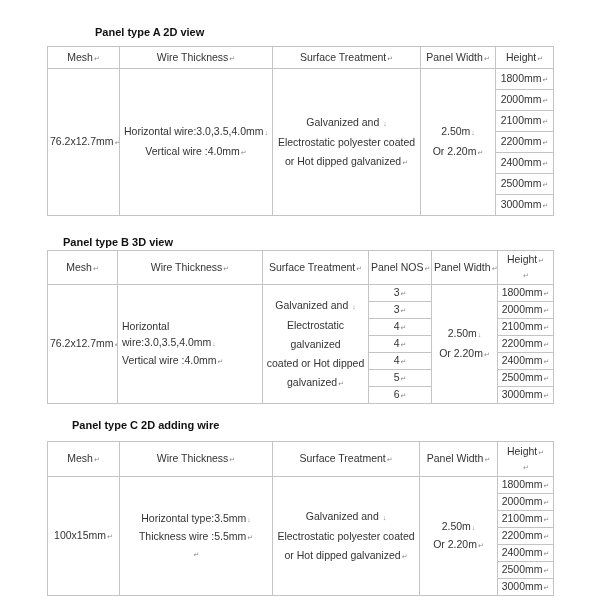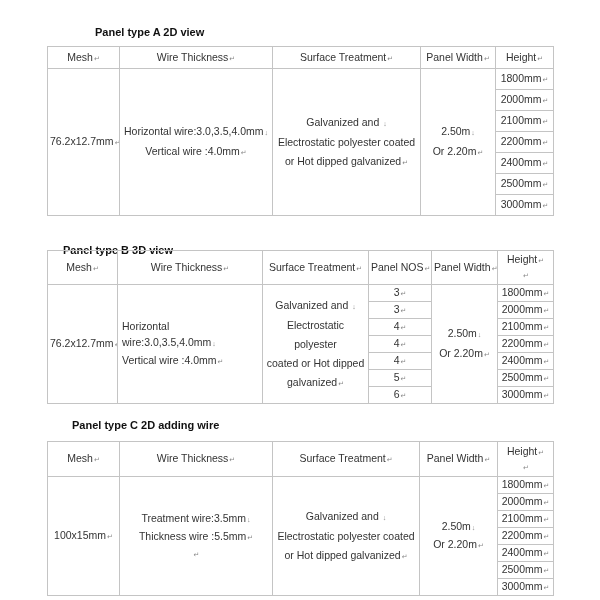--- a/index.html
+++ b/index.html
@@ -66,21 +66,21 @@
       </tr>
   <tr style="height:19px">
         <td><span>2500mm</span><span class="mark">↵</span></td>
       </tr>
   <tr style="height:19px">
         <td><span>3000mm</span><span class="mark">↵</span></td>
       </tr>
 </tbody>
   </table>
 
-<div class="title" style="left:63px; top:244px;">Panel type B 3D view</div>
+<div class="title" style="left:63px; top:236px;">Panel type B 3D view</div>
 <table class="spec" style="left:47px; top:250px; width:506px;">
   <colgroup>
       <col style="width:70px">
       <col style="width:145px">
       <col style="width:106px">
       <col style="width:63px">
       <col style="width:66px">
       <col style="width:56px">
     </colgroup>
   <tbody>
@@ -96,21 +96,21 @@
     </td>
   </tr>
   <tr style="height:16px">
     <td rowspan="7"><span>76.2x12.7mm</span><span class="mark">↵</span></td>
     <td rowspan="7" class="wrap hcell" style="line-height:16px;">
       <div><span>Horizontal wire:3.0,3.5,4.0mm</span><span class="mark">↓</span></div>
       <div><span>Vertical wire :4.0mm</span><span class="mark">↵</span></div>
     </td>
     <td rowspan="7" class="wrap">
       <div><span>Galvanized and</span> <span class="mark">↓</span></div>
-      <div>Electrostatic polyester</div>
+      <div>Electrostatic galvanized</div>
       <div>coated or Hot dipped</div>
       <div><span>galvanized</span><span class="mark">↵</span></div>
     </td>
     <td style="line-height:15px;"><span>3</span><span class="mark">↵</span></td>
     <td rowspan="7" class="wrap">
       <div><span>2.50m</span><span class="mark">↓</span></div>
       <div><span>Or 2.20m</span><span class="mark">↵</span></div>
     </td>
     <td style="line-height:15px;"><span>1800mm</span><span class="mark">↵</span></td>
   </tr>
@@ -157,21 +157,21 @@
     <td><span>Surface Treatment</span><span class="mark">↵</span></td>
     <td><span>Panel Width</span><span class="mark">↵</span></td>
     <td class="wrap hdr2">
       <div><span>Height</span><span class="mark">↵</span></div>
       <div class="mark">↵</div>
     </td>
   </tr>
   <tr style="height:16px">
     <td rowspan="7"><span>100x15mm</span><span class="mark">↵</span></td>
     <td rowspan="7" class="wrap" style="line-height:17px;">
-      <div><span>Treatment wire:3.5mm</span><span class="mark">↓</span></div>
+      <div><span>Horizontal type:3.5mm</span><span class="mark">↓</span></div>
       <div><span>Thickness wire :5.5mm</span><span class="mark">↵</span></div>
       <div class="mark">↵</div>
     </td>
     <td rowspan="7" class="wrap">
       <div><span>Galvanized and</span> <span class="mark">↓</span></div>
       <div>Electrostatic polyester coated</div>
       <div><span>or Hot dipped galvanized</span><span class="mark">↵</span></div>
     </td>
     <td rowspan="7" class="wrap" style="line-height:17px;">
       <div><span>2.50m</span><span class="mark">↓</span></div>

